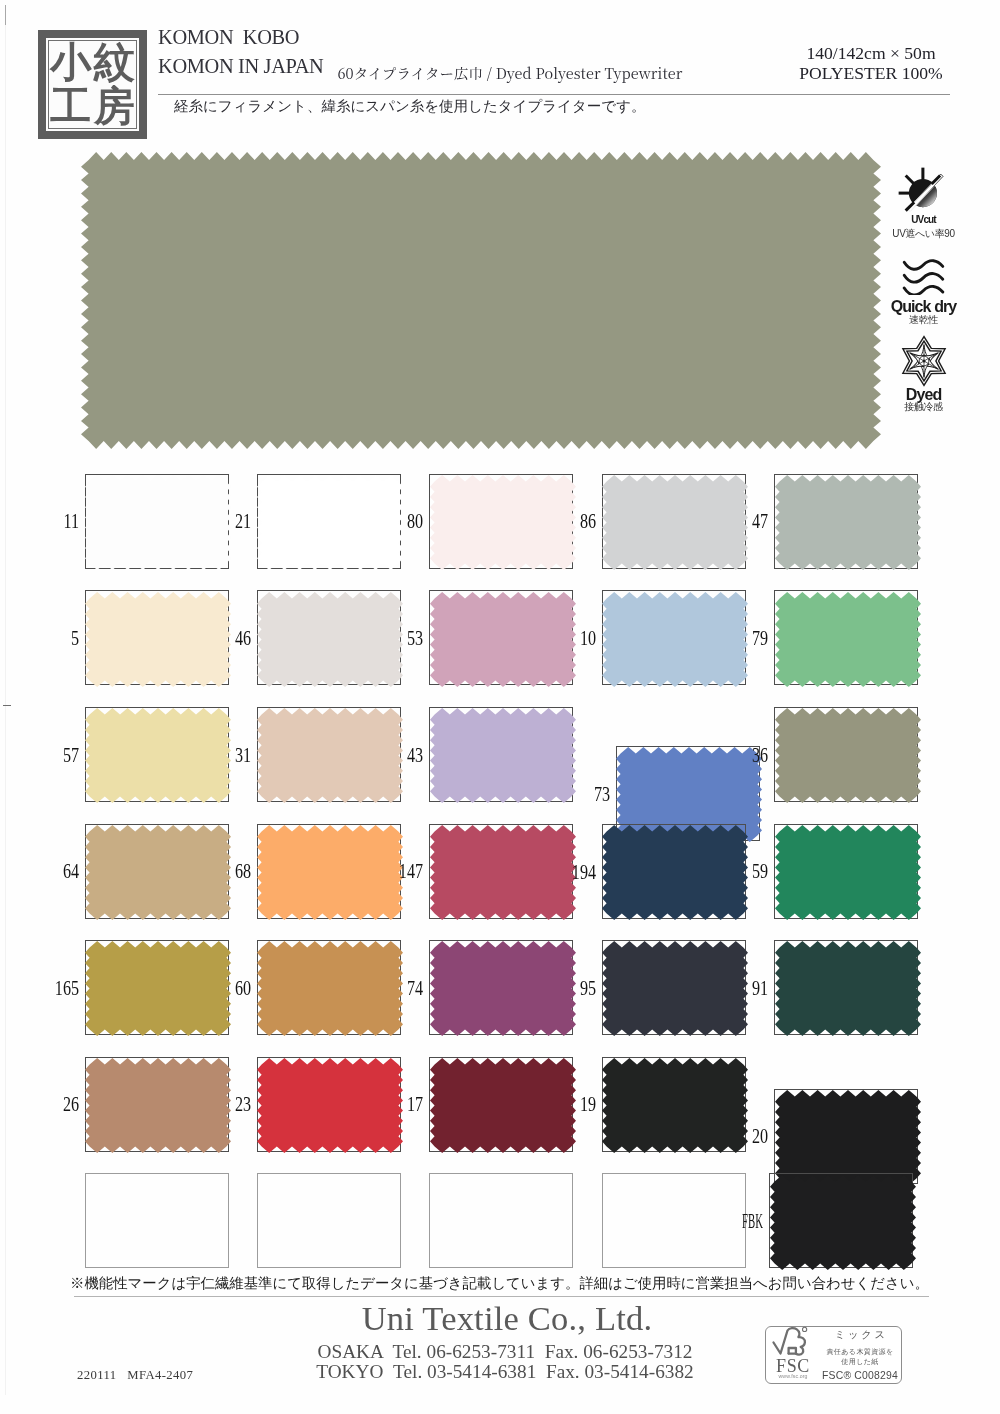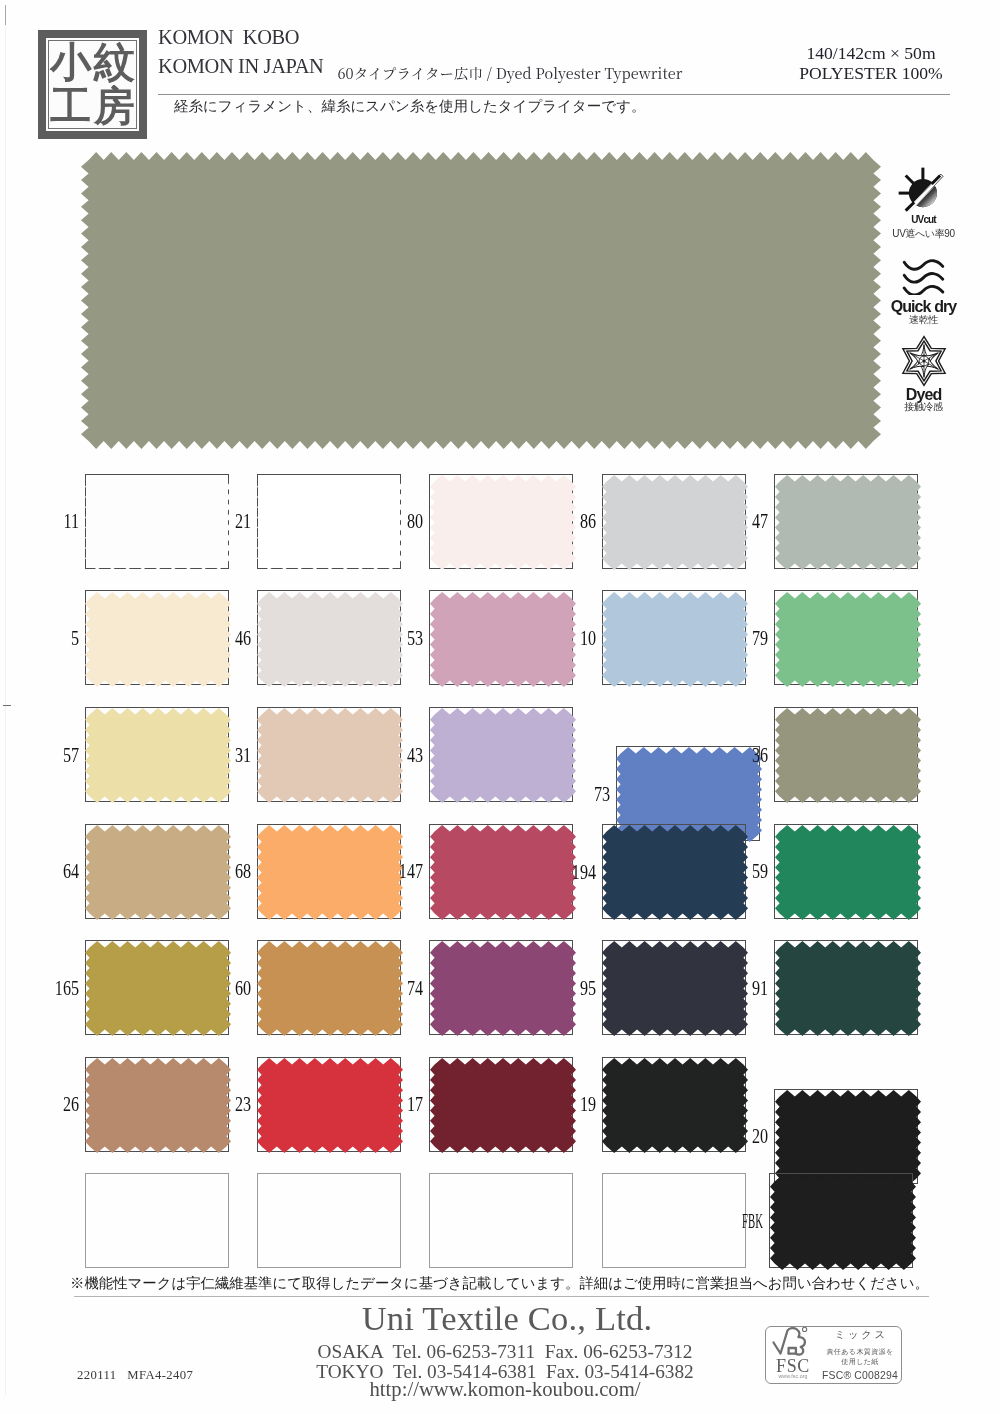--- a/index.html
+++ b/index.html
@@ -504,21 +504,20 @@
         </div>
         <div class="sw-num sw-num-alpha">FBK</div>
       </div>
     </div>
 
   <div class="fnote">※機能性マークは宇仁繊維基準にて取得したデータに基づき記載しています。詳細はご使用時に営業担当へお問い合わせください。</div>
   <div class="fnote-rule"></div>
   <div class="fcomp">Uni Textile Co., Ltd.</div>
   <div class="fline" style="top:1342px">OSAKA &nbsp;Tel. 06-6253-7311 &nbsp;Fax. 06-6253-7312</div>
   <div class="fline" style="top:1361.5px">TOKYO &nbsp;Tel. 03-5414-6381 &nbsp;Fax. 03-5414-6382</div>
-  <div class="fline" style="top:1378.5px;font-size:20.7px">http://www.komon-koubou.com/</div>
   <div class="fcode">220111   MFA4-2407</div>
 
   <div class="fsc">
     <div class="fsc-l"><svg width="50" height="54" viewBox="0 0 50 54">
           <g fill="none" stroke="#6f6f6f" stroke-width="2.3" stroke-linecap="round" stroke-linejoin="round">
             <path d="M5.5 16.5 L12.5 27.5 L19.5 4.5 C21.2 1.8, 26 1.4, 28.8 3.4 C32.1 5.7, 31.8 9.4, 30.4 11.1 C34.1 10.6, 37.3 13.1, 36.9 16.4 C36.6 18.9, 34.9 20.5, 32.7 20.9 C35.1 22.1, 36.0 25.0, 34.4 27.1 C32.8 29.1, 29.5 29.2, 27.9 27.5"></path>
             <path d="M27.9 27.5 L27.9 22.0 L20.6 22.0 L20.6 27.6"></path>
             <path d="M20.6 27.6 L27.9 27.6"></path>
           </g>
           <circle cx="36.6" cy="3.4" r="2.1" fill="none" stroke="#6f6f6f" stroke-width="1.1"></circle>

